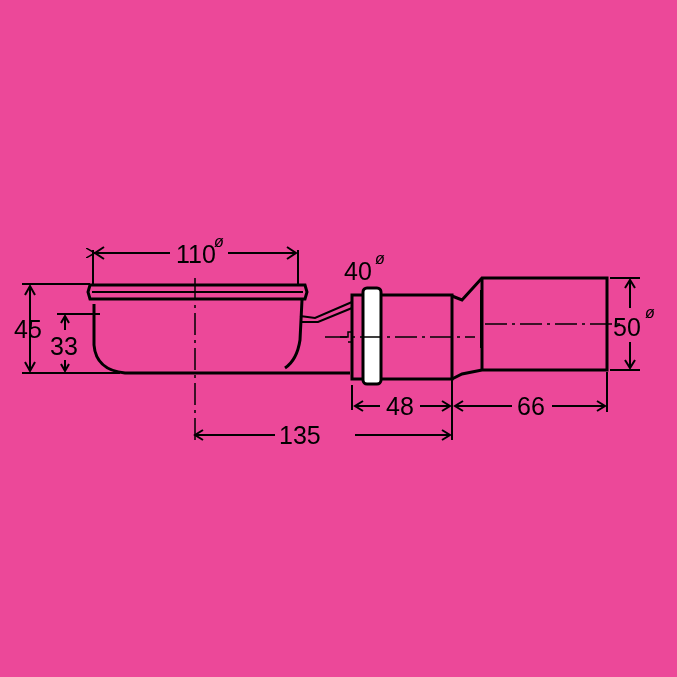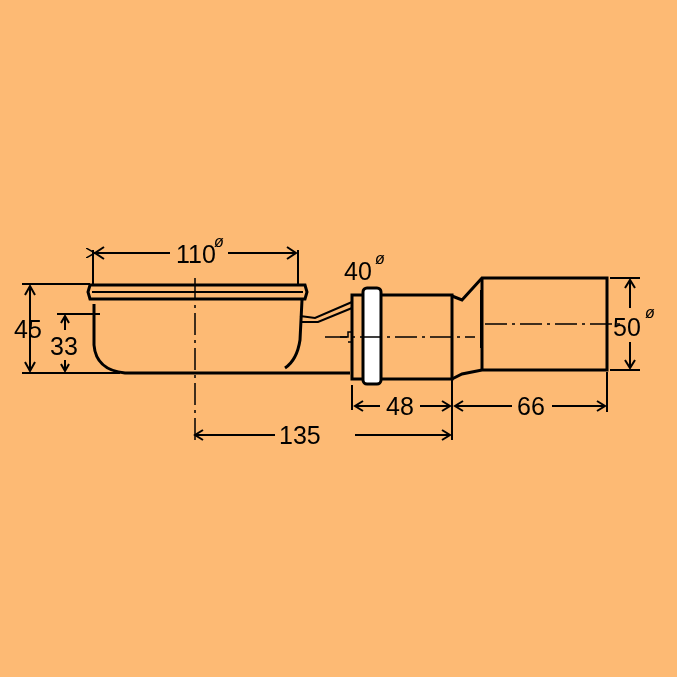--- a/index.html
+++ b/index.html
@@ -1,16 +1,16 @@
 <!DOCTYPE html>
 <html><head>
 <meta charset="utf-8">
 <style>
 html,body{margin:0;padding:0;background:#fff;}
-#canvas{position:relative;width:677px;height:677px;background:#fdba74;overflow:hidden;}
+#canvas{position:relative;width:677px;height:677px;background:#ec4899;overflow:hidden;}
 svg{position:absolute;left:0;top:0;}
 .dim{font-family:"Liberation Sans",sans-serif;font-size:25px;fill:#000;}
 .dia{font-family:"Liberation Sans",sans-serif;font-size:16px;fill:#000;font-style:italic;}
 </style>
 </head>
 <body>
 
 <div id="canvas">
 <svg width="677" height="677" viewBox="0 0 677 677">
 <defs>

